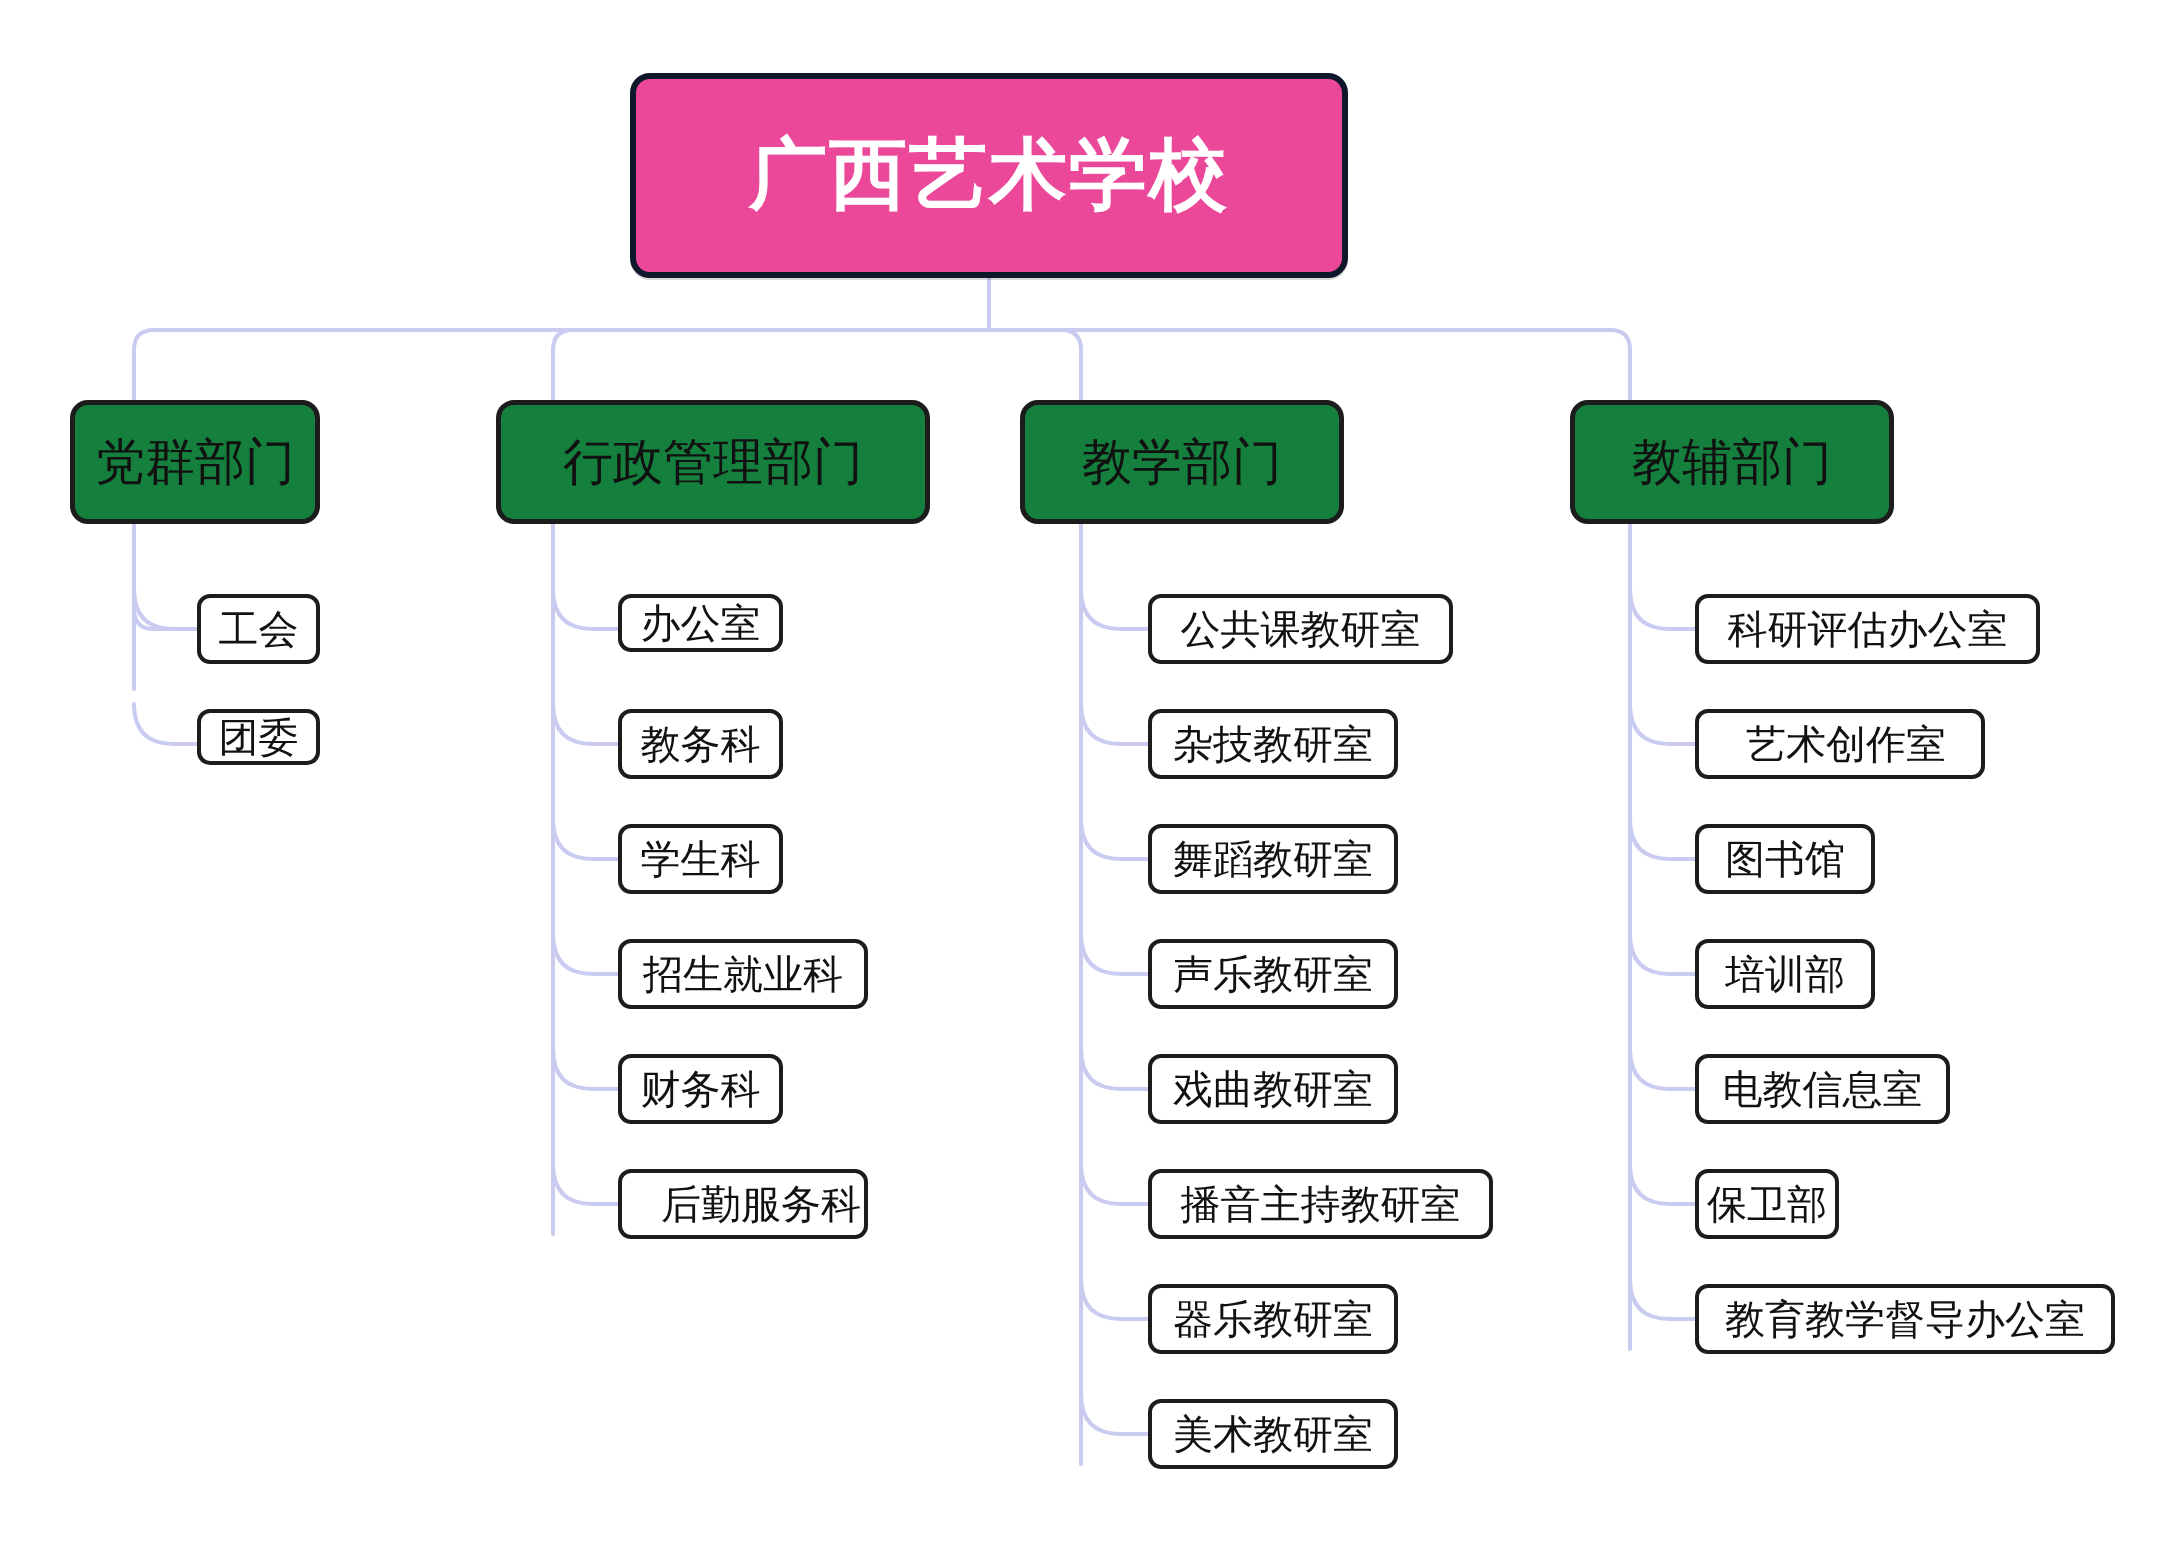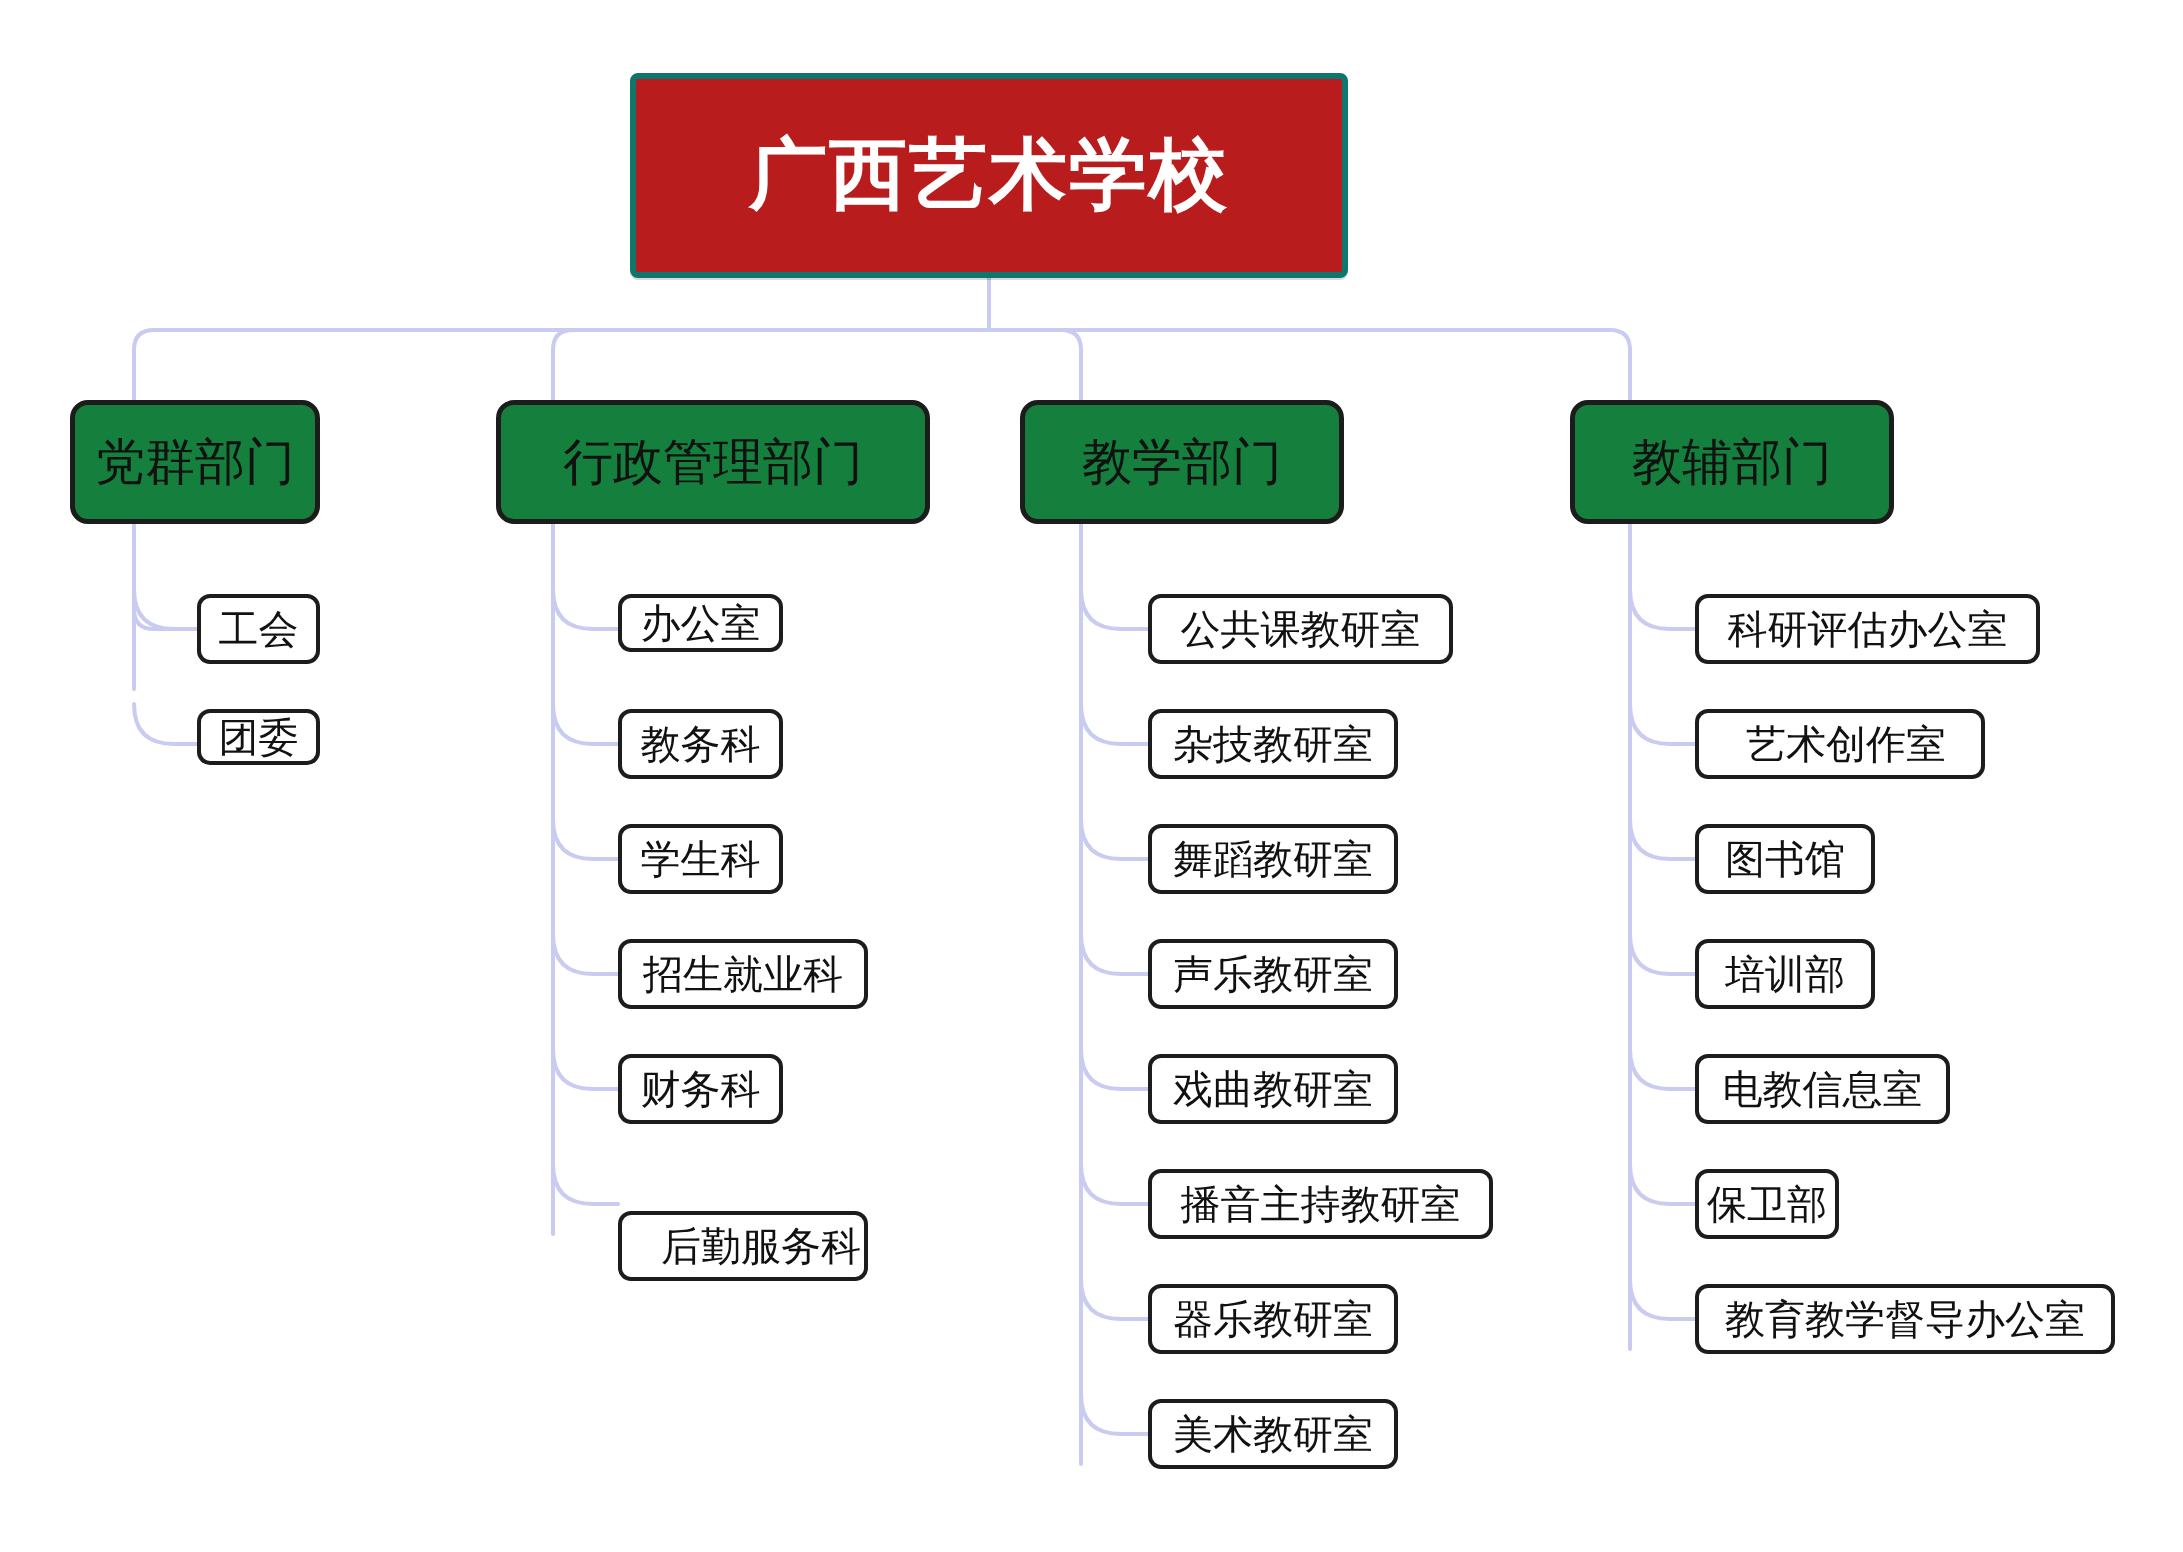--- a/index.html
+++ b/index.html
@@ -16,23 +16,23 @@
   .node{
     position:absolute;
     box-sizing:border-box;
     display:flex;align-items:center;justify-content:center;
     white-space:nowrap;
     color:#111111;
   }
 
   
   .n-root{
-    background:#b91c1c;
-    border:6px solid #0f766e;
-    border-radius:8px;
+    background:#ec4899;
+    border:6px solid #0f172a;
+    border-radius:20px;
     color:#ffffff;
     font-weight:bold;
     font-size:78px;
     letter-spacing:2px;
     box-shadow:0 2px 0 rgba(0,0,0,.15);
   }
 
   
   .n-branch{
     background:#15803d;
@@ -126,21 +126,21 @@
   </div>
   <div class="node n-leaf" style="left:618px;top:824px;width:165px;height:70px;">
     <span>学生科</span>
   </div>
   <div class="node n-leaf" style="left:618px;top:939px;width:250px;height:70px;">
     <span>招生就业科</span>
   </div>
   <div class="node n-leaf" style="left:618px;top:1054px;width:165px;height:70px;">
     <span>财务科</span>
   </div>
-  <div class="node n-leaf" style="left:618px;top:1211px;width:250px;height:70px;padding-left:36px;">
+  <div class="node n-leaf" style="left:618px;top:1169px;width:250px;height:70px;padding-left:36px;">
     <span>后勤服务科</span>
   </div>
 
   <div class="node n-branch" style="left:1020px;top:400px;width:324px;height:124px;">
     <span>教学部门</span>
   </div>
 
   <div class="node n-leaf" style="left:1148px;top:594px;width:305px;height:70px;">
     <span>公共课教研室</span>
   </div>

